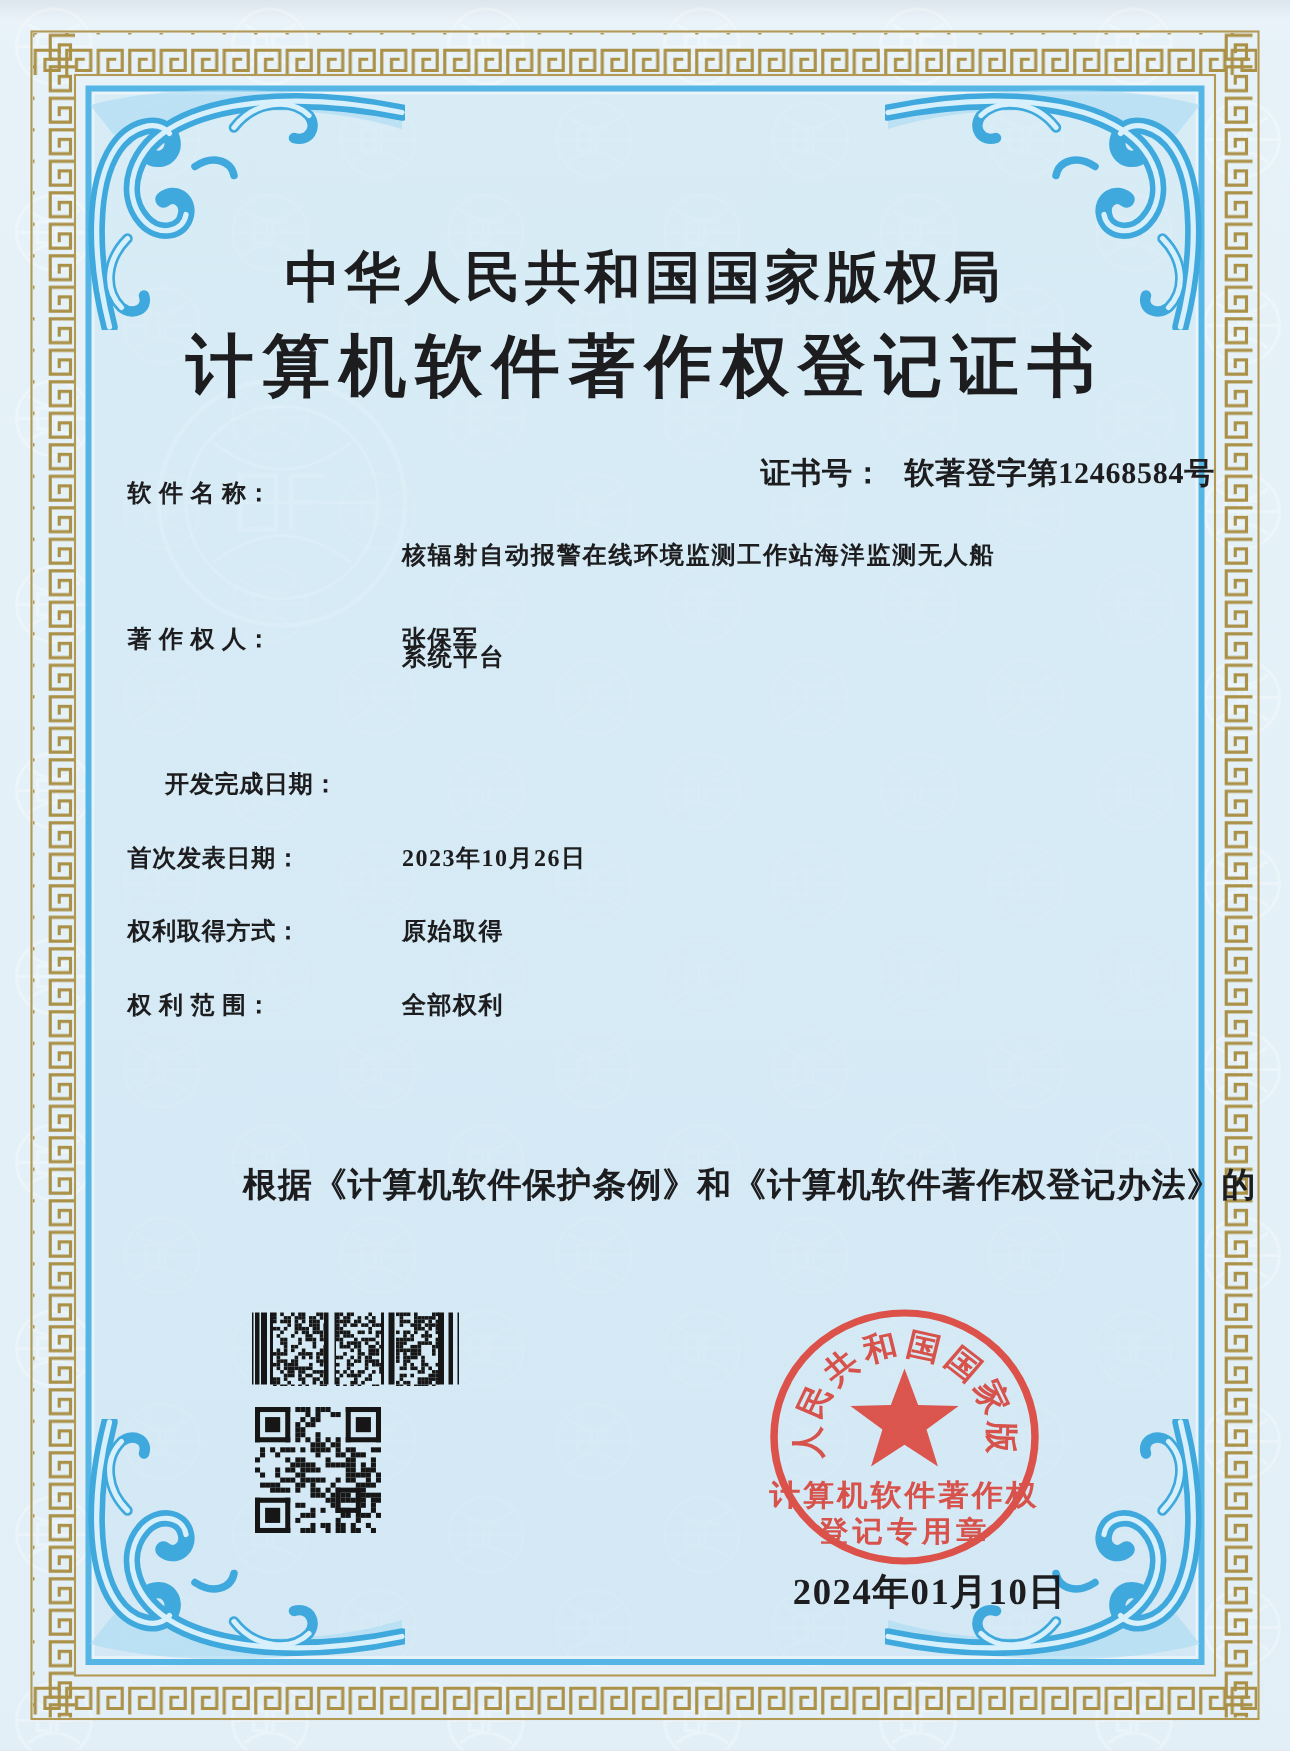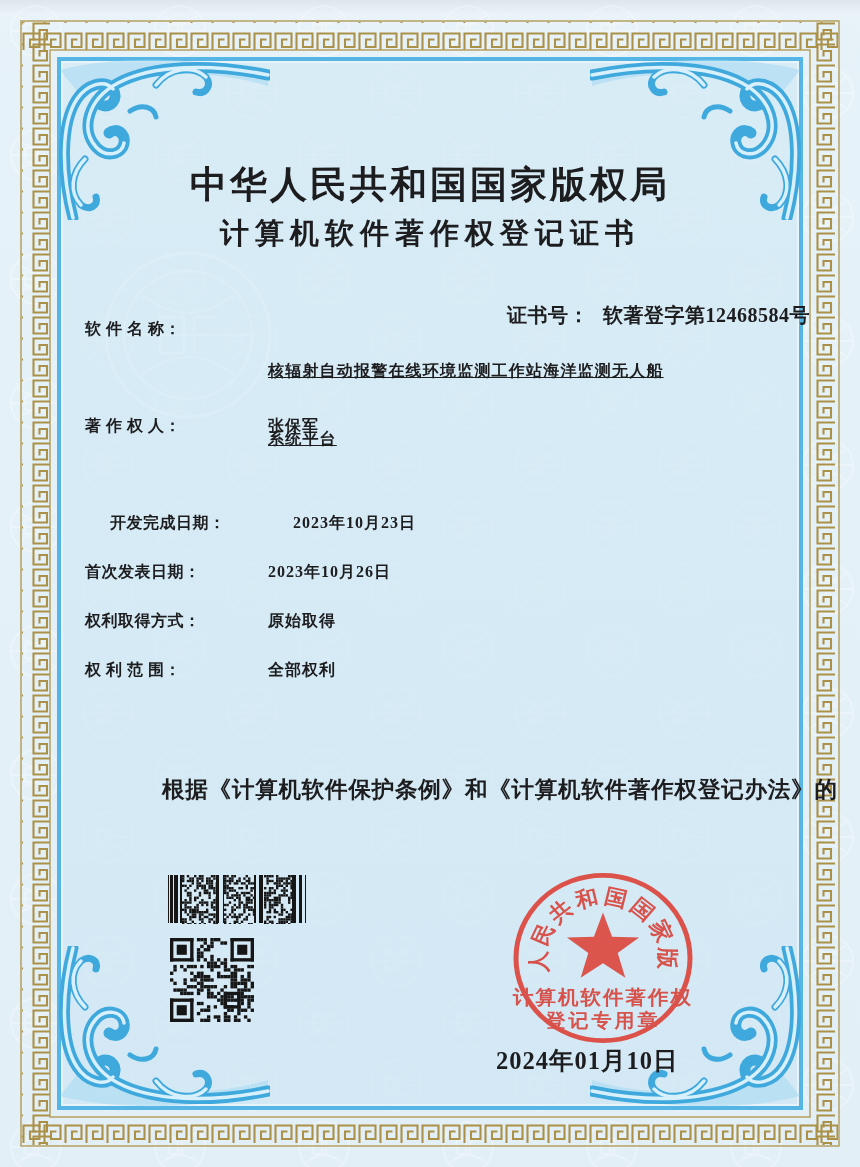--- a/index.html
+++ b/index.html
@@ -22,47 +22,47 @@
   .orn.tr{right:58px;top:58px;transform:scaleX(-1);}
   .orn.bl{left:58px;bottom:59px;transform:scaleY(-1);}
   .orn.br{right:58px;bottom:59px;transform:scale(-1,-1);}
   .content{position:absolute;left:0;top:18px;width:860px;height:1167px;padding-left:16px;}
   .authority{
     position:absolute;left:0;top:142px;width:860px;text-align:center;
     font-size:37px;font-weight:700;letter-spacing:3px;white-space:nowrap;
   }
   .cert-title{
     position:absolute;left:0;top:196px;width:860px;text-align:center;
-    font-size:29px;font-weight:700;letter-spacing:6px;white-space:nowrap;
+    font-size:45px;font-weight:700;letter-spacing:6px;white-space:nowrap;
   }
   .cert-no{
     position:absolute;right:66px;top:261px;font-size:20px;font-weight:700;
     letter-spacing:.5px;white-space:pre;
   }
   .cert-no .v{margin-left:14px;}
   .row{position:absolute;left:85px;display:flex;font-size:16px;font-weight:700;}
   .row .lbl{width:183px;flex:0 0 183px;white-space:pre;letter-spacing:.5px;}
   .row .val{letter-spacing:1px;white-space:pre;}
   .val-lines div{line-height:32px;}
-  .r-name{top:301px;} .r-name .val-lines div{letter-spacing:1.2px;text-decoration:underline;}
+  .r-name{top:301px;} .r-name .val-lines div{letter-spacing:1.2px;}
   .r-author{top:398px;}
   .r-dev{top:495px;margin-left:25px;}
   .r-pub{top:544px;align-items:center;}
   .r-acq{top:593px;}
   .r-scope{top:642px;}
   .r-reg{top:691px;}
   .statement{position:absolute;left:85px;top:748px;width:710px;
     font-size:22.5px;font-weight:700;letter-spacing:.8px;}
   .statement .st-line{line-height:48px;white-space:pre;margin-left:32px;}
   .statement .st-line.indent{padding-left:45px;}
   .barcode{position:absolute;left:168px;top:856px;}
   .qrcode{position:absolute;left:170px;top:920px;}
   .seal{position:absolute;left:503px;top:845px;opacity:.9;}
   .issue-date{
-    position:absolute;left:496px;top:1026px;width:215px;text-align:left;
+    position:absolute;left:496px;top:1026px;width:215px;text-align:right;
     font-size:24.5px;font-weight:700;letter-spacing:1px;white-space:nowrap;
   }
 </style>
 </head>
 <body>
 
 <div class="page">
 
   <svg class="layer" width="860" height="1167" viewBox="0 0 860 1167" aria-hidden="true">
     <defs>
@@ -214,21 +214,20 @@
         <div>系统平台</div>
       </span>
     </div>
 
     <div class="row r-author">
       <span class="lbl">著 作 权 人：</span>
       <span class="val">张保军</span>
     </div>
     <div class="row r-dev">
       <span class="lbl">开发完成日期：</span>
-      <span class="val">2023年10月23日</span>
     </div>
     <div class="row r-pub">
       <span class="lbl">首次发表日期：</span>
       <span class="val">2023年10月26日</span>
     </div>
     <div class="row r-acq">
       <span class="lbl">权利取得方式：</span>
       <span class="val">原始取得</span>
     </div>
     <div class="row r-scope">

